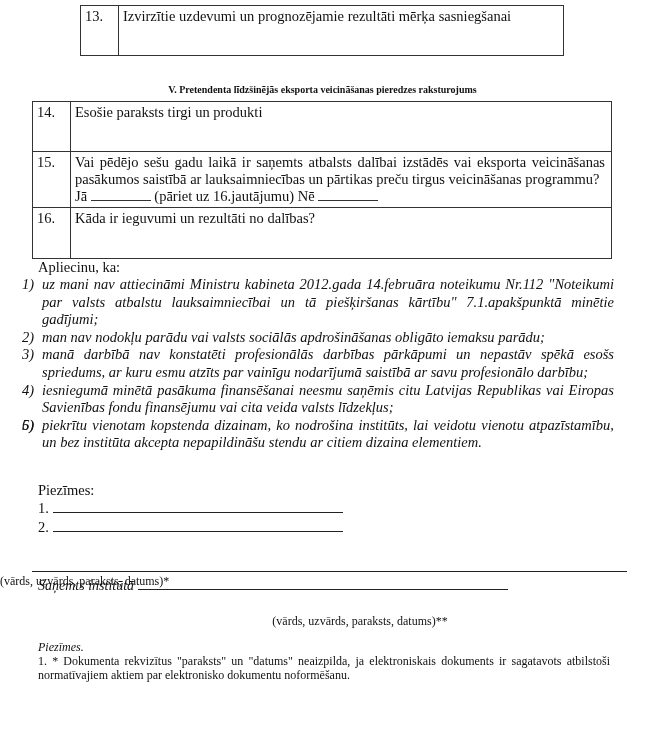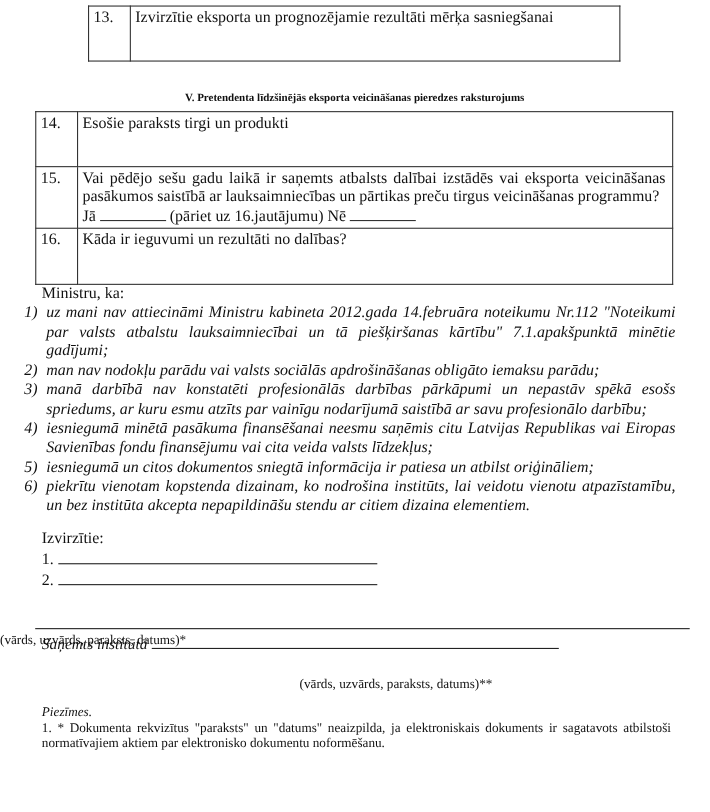--- a/index.html
+++ b/index.html
@@ -43,21 +43,21 @@
   .notes { left: 38px; top: 654px; width: 572px; font-size: 12px; line-height: 14px; text-align: justify; }
 </style>
 </head>
 <body>
 
 <table class="form" id="t13">
   <tbody>
       <tr>
     <td class="num">13.</td>
     <td class="txt">
-      <span>Izvirzītie eksporta un prognozējamie rezultāti mērķa sasniegšanai</span>
+      <span>Izvirzītie uzdevumi un prognozējamie rezultāti mērķa sasniegšanai</span>
     </td>
   </tr>
 </tbody>
   </table>
 
 <div class="abs section-title">V. Pretendenta līdzšinējās eksporta veicināšanas pieredzes raksturojums</div>
 
 <table class="form" id="t2">
   <tbody>
       <tr class="r14">
@@ -79,31 +79,31 @@
   </tr>
   <tr class="r16">
     <td class="num">16.</td>
     <td class="txt">
       <span>Kāda ir ieguvumi un rezultāti no dalības?</span>
     </td>
   </tr>
 </tbody>
   </table>
 
-<div class="abs declare-head">Ministru, ka:</div>
+<div class="abs declare-head">Apliecinu, ka:</div>
 <div class="abs decl-list">
   <div class="decl-item"><span class="n">1)</span><span>uz mani nav attiecināmi Ministru kabineta 2012.gada 14.februāra noteikumu Nr.112 "Noteikumi par valsts atbalstu lauksaimniecībai un tā piešķiršanas kārtību" 7.1.apakšpunktā minētie gadījumi;</span></div>
   <div class="decl-item"><span class="n">2)</span><span>man nav nodokļu parādu vai valsts sociālās apdrošināšanas obligāto iemaksu parādu;</span></div>
   <div class="decl-item"><span class="n">3)</span><span>manā darbībā nav konstatēti profesionālās darbības pārkāpumi un nepastāv spēkā esošs spriedums, ar kuru esmu atzīts par vainīgu nodarījumā saistībā ar savu profesionālo darbību;</span></div>
   <div class="decl-item"><span class="n">4)</span><span>iesniegumā minētā pasākuma finansēšanai neesmu saņēmis citu Latvijas Republikas vai Eiropas Savienības fondu finansējumu vai cita veida valsts līdzekļus;</span></div>
-  <div class="decl-item"><span class="n">5)</span><span>iesniegumā un citos dokumentos sniegtā informācija ir patiesa un atbilst oriģināliem;</span></div>
+  <div class="decl-item"><span class="n">5)</span></div>
   <div class="decl-item"><span class="n">6)</span><span>piekrītu vienotam kopstenda dizainam, ko nodrošina institūts, lai veidotu vienotu atpazīstamību, un bez institūta akcepta nepapildināšu stendu ar citiem dizaina elementiem.</span></div>
 </div>
 
-<div class="abs attach-head">Izvirzītie:</div>
+<div class="abs attach-head">Piezīmes:</div>
 <div class="abs attach-line" style="top:500px;">
   <span>1.</span><span class="line"></span>
 </div>
 <div class="abs attach-line" style="top:519px;">
   <span>2.</span><span class="line"></span>
 </div>
 
 <div class="abs sig-line"></div>
 <div class="abs sig-caption">(vārds, uzvārds, paraksts, datums)*</div>
 

